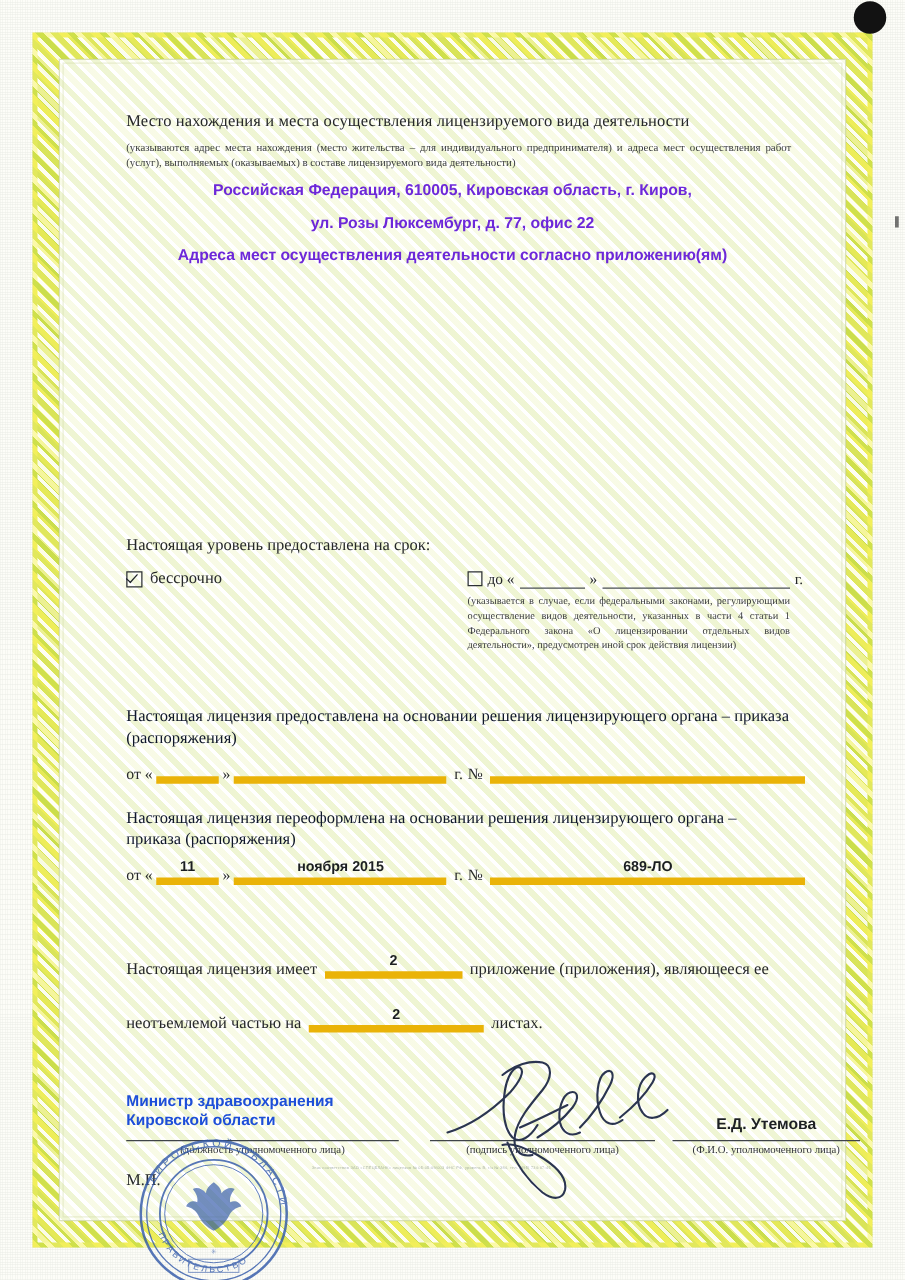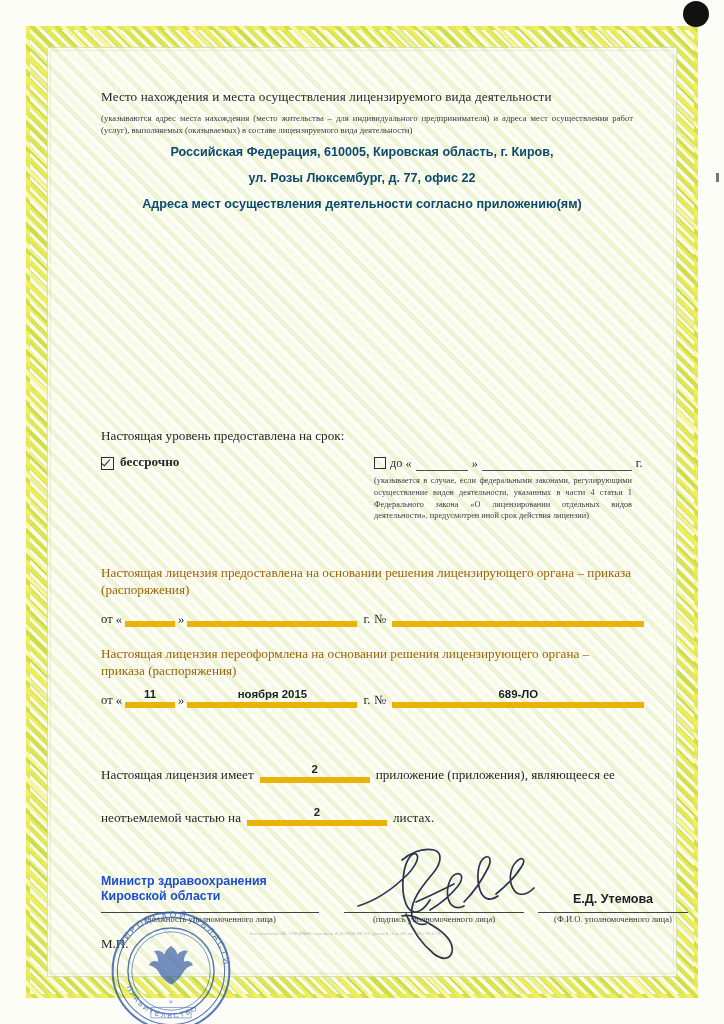--- a/index.html
+++ b/index.html
@@ -98,32 +98,32 @@
     font-size:8.7px;line-height:1.36;
     color:#3a3c3e;text-align:justify;
   }
 
   .addr{
     position:absolute;left:0;width:612px;
     text-align:center;
     font-family:"Liberation Sans", sans-serif;
     font-weight:bold;
     font-size:12.6px;
-    color:#0c4a6e;
+    color:#6d28d9;
   }
   .addr-1{top:89px;}
   .addr-2{top:115px;}
   .addr-3{top:141px;}
 
   
   .sec-term-title{
     position:absolute;left:45px;top:372px;
     font-size:13.2px;color:#26282a;
   }
-  .chk-row{position:absolute;left:45px;top:398px;display:flex;align-items:flex-start;gap:6px;font-weight:bold;}
+  .chk-row{position:absolute;left:45px;top:398px;display:flex;align-items:flex-start;gap:6px;}
   .chkbox{
     width:11px;height:11px;
     border:1.1px solid #2c3034;
     position:relative;top:3px;
     background:rgba(255,255,255,.25);
   }
   .chkbox.checked::after{
     content:"";position:absolute;left:1px;top:-1px;
     width:4px;height:8px;
     border:solid #20242a;border-width:0 1.4px 1.4px 0;
@@ -145,21 +145,21 @@
   .r-long{width:150px;height:13px;}
 
   .term-note{
     position:absolute;left:318px;top:419px;width:258px;
     font-size:8.3px;line-height:1.42;color:#3a3c3e;text-align:justify;
   }
 
   
   .ord-text{
     position:absolute;left:45px;width:535px;
-    font-size:13.2px;line-height:1.32;color:#a16207;
+    font-size:13.2px;line-height:1.32;color:#0f172a;
   }
   .ord1-text{top:508px;}
   .ord2-text{top:589px;}
 
   .ord-line{
     position:absolute;left:45px;
     display:flex;align-items:flex-end;
     font-size:12.6px;color:#26282a;
     white-space:nowrap;
   }

